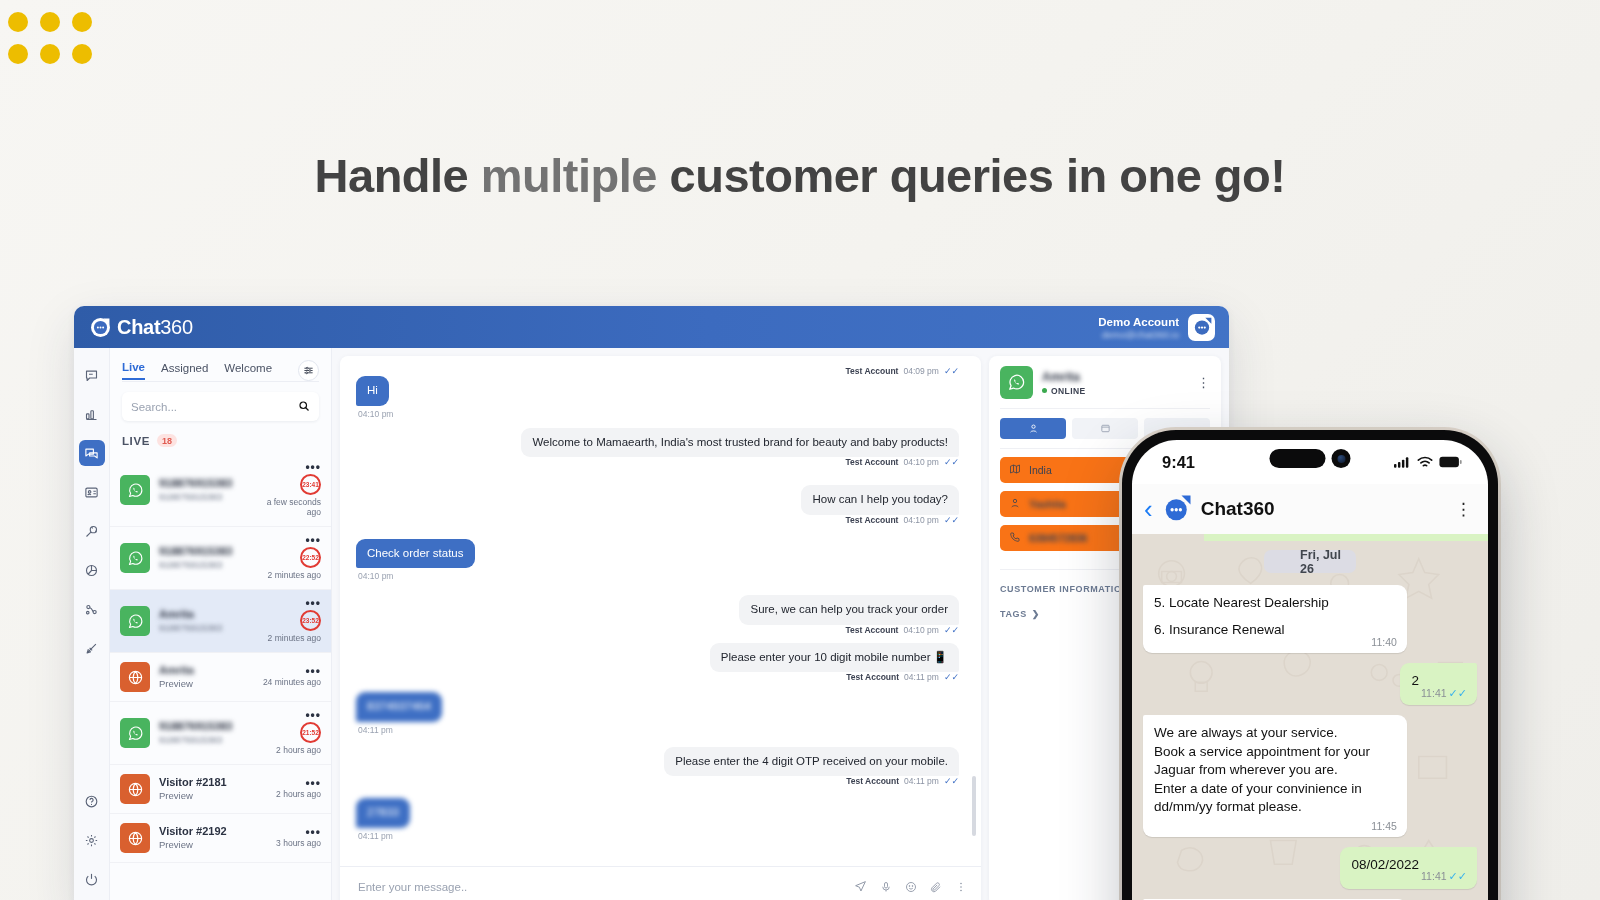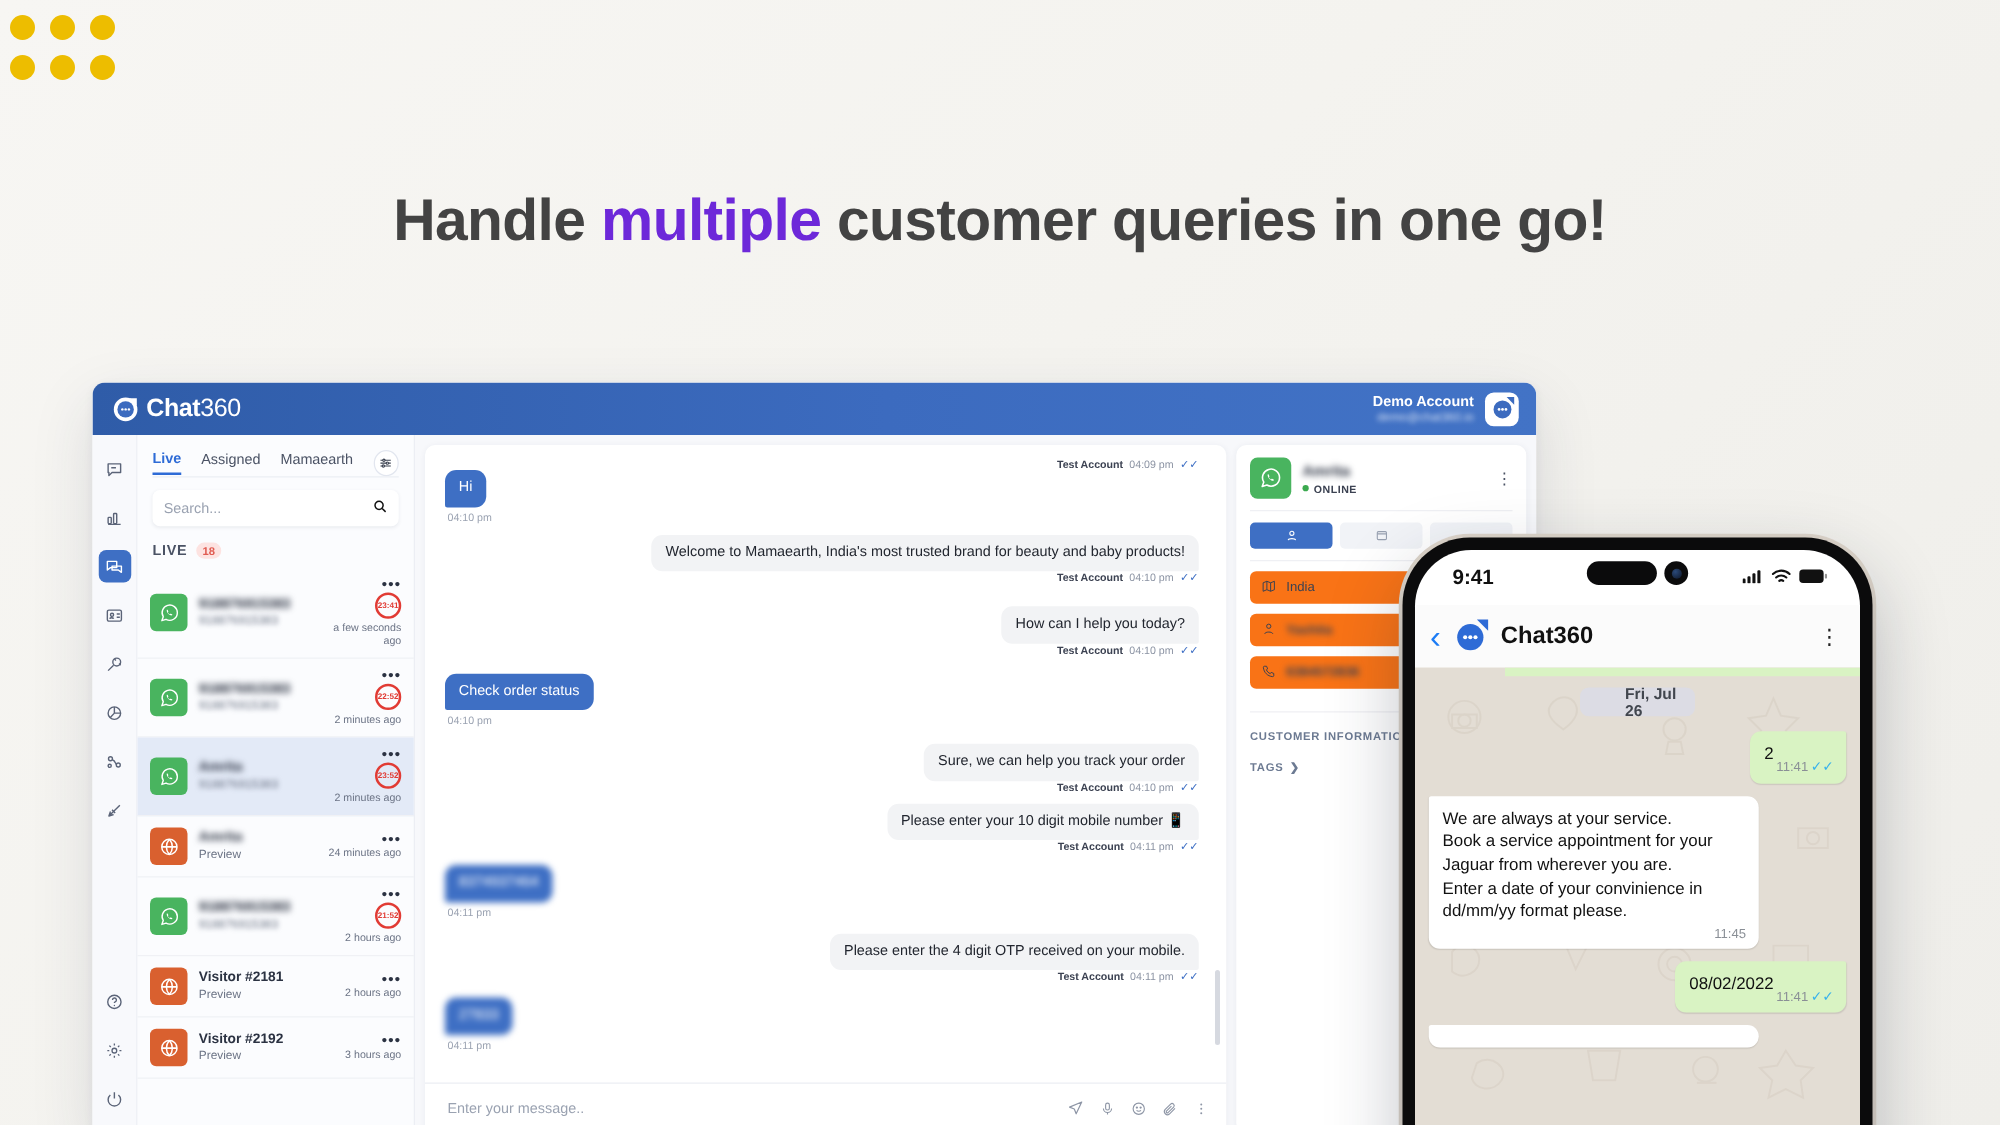--- a/index.html
+++ b/index.html
@@ -14,21 +14,21 @@
   .dots { position: absolute; left: 8px; top: 12px; display: grid;
           grid-template-columns: repeat(3, 32px); grid-template-rows: repeat(2, 32px); }
   .dots i { width: 20px; height: 20px; border-radius: 50%; background: #EDBD00; display: block; }
 
   
   .headline {
     position: absolute; top: 148px; left: 0; width: 1600px; text-align: center;
     font-size: 47px; font-weight: 700; color: #434343; letter-spacing: -0.5px;
     white-space: nowrap;
   }
-  .headline .hl { color: #6d28d9; }
+  .headline .hl { color: #737373; }
 
   
   .app-window {
     position: absolute; left: 74px; top: 306px; width: 1155px; height: 600px;
     background: #ffffff; border-radius: 10px 10px 0 0;
     box-shadow: 0 18px 50px rgba(40,50,80,.13), 0 2px 8px rgba(40,50,80,.06);
     overflow: hidden;
   }
   .app-header {
     height: 42px; background: linear-gradient(90deg,#2F5CA8 0%,#3C6BBF 55%,#4273C6 100%);
@@ -304,21 +304,21 @@
             <path d="M12 3v8"></path>
             <path d="M6.8 6.5a8 8 0 1 0 10.4 0"></path>
           </svg>
         </div>
     </div>
 
     <div class="list">
       <div class="list-tabs">
         <div class="tab active">Live</div>
         <div class="tab">Assigned</div>
-        <div class="tab">Mamaearth</div>
+        <div class="tab">Welcome</div>
         <div class="filter-btn">
           <svg width="11" height="11" viewBox="0 0 24 24" fill="none" stroke="currentColor" stroke-width="2">
               <path d="M3 7h18M3 12h18M3 17h18"></path>
               <circle cx="9" cy="7" r="2" fill="#fff"></circle>
               <circle cx="15" cy="12" r="2" fill="#fff"></circle>
               <circle cx="8" cy="17" r="2" fill="#fff"></circle>
             </svg>
         </div>
       </div>
       <div class="list-sep"></div>
@@ -703,20 +703,25 @@
           <path d="M310 410h24v20h-24z"></path>
             <circle cx="322" cy="420" r="6"></circle>
           <circle cx="100" cy="480" r="10"></circle>
             <path d="M180 470h22v20h-22z"></path>
           <circle cx="290" cy="482" r="11"></circle>
         </g>
       </svg>
 
       <div class="ph-date">Fri, Jul 26</div>
 
+      <div class="ph-bub left">
+        <div>5. Locate Nearest Dealership</div>
+        <div style="margin-top:8px">6. Insurance Renewal</div>
+        <span class="ph-t">11:40</span>
+      </div>
 
       <div class="ph-bub right">
         <span>2</span>
         <span class="ph-t"><span>11:41</span><span class="dbl">✓✓</span></span>
       </div>
 
       <div class="ph-bub left" style="padding-bottom:20px">
         <div>We are always at your service.</div>
         <div>Book a service appointment for your Jaguar from wherever you are.</div>
         <div>Enter a date of your convinience in dd/mm/yy format please.</div>

